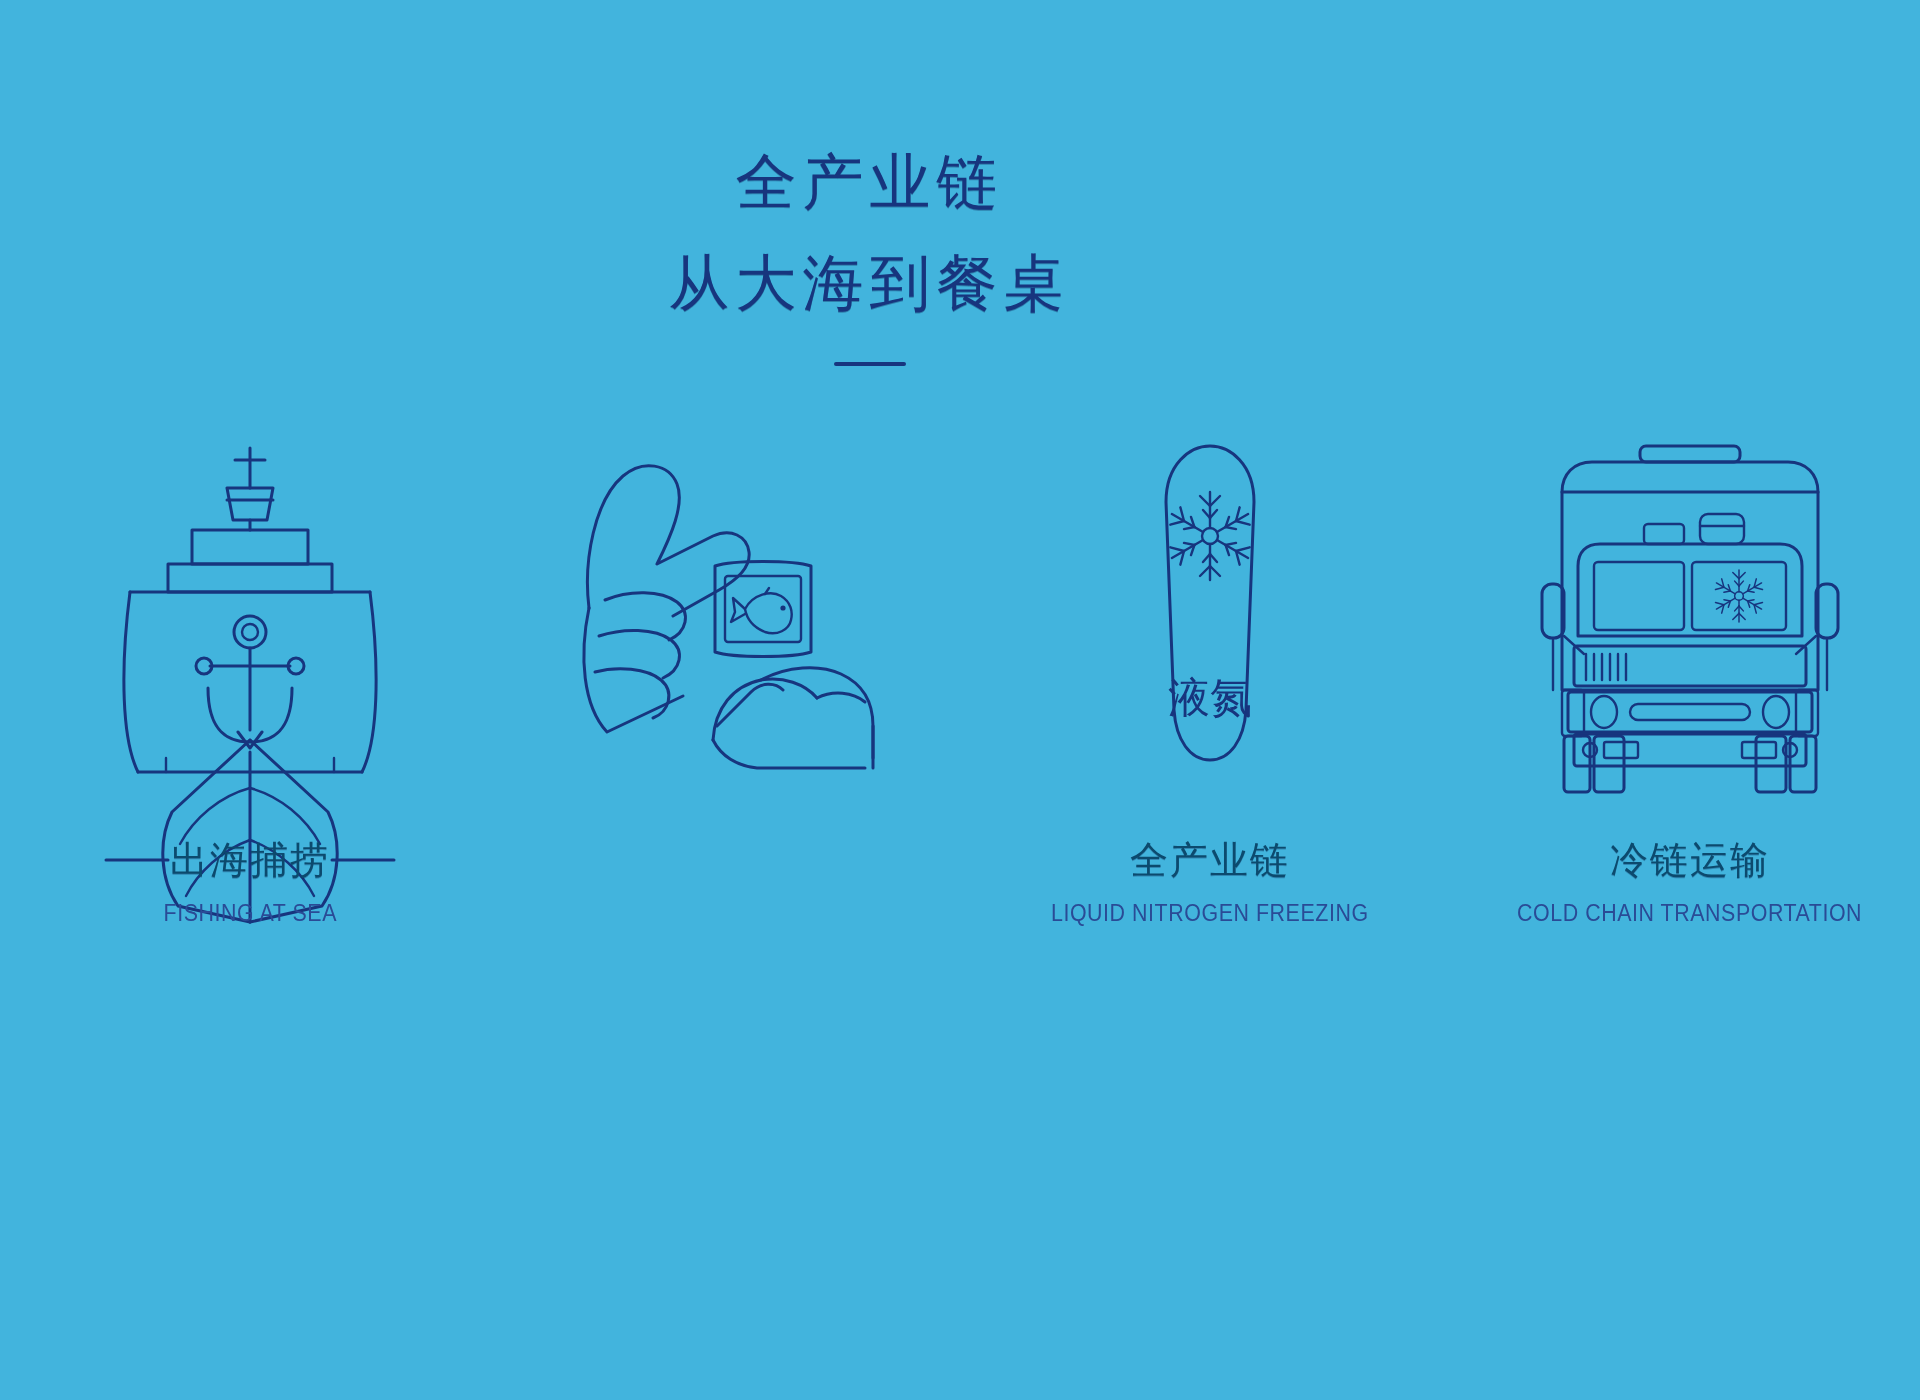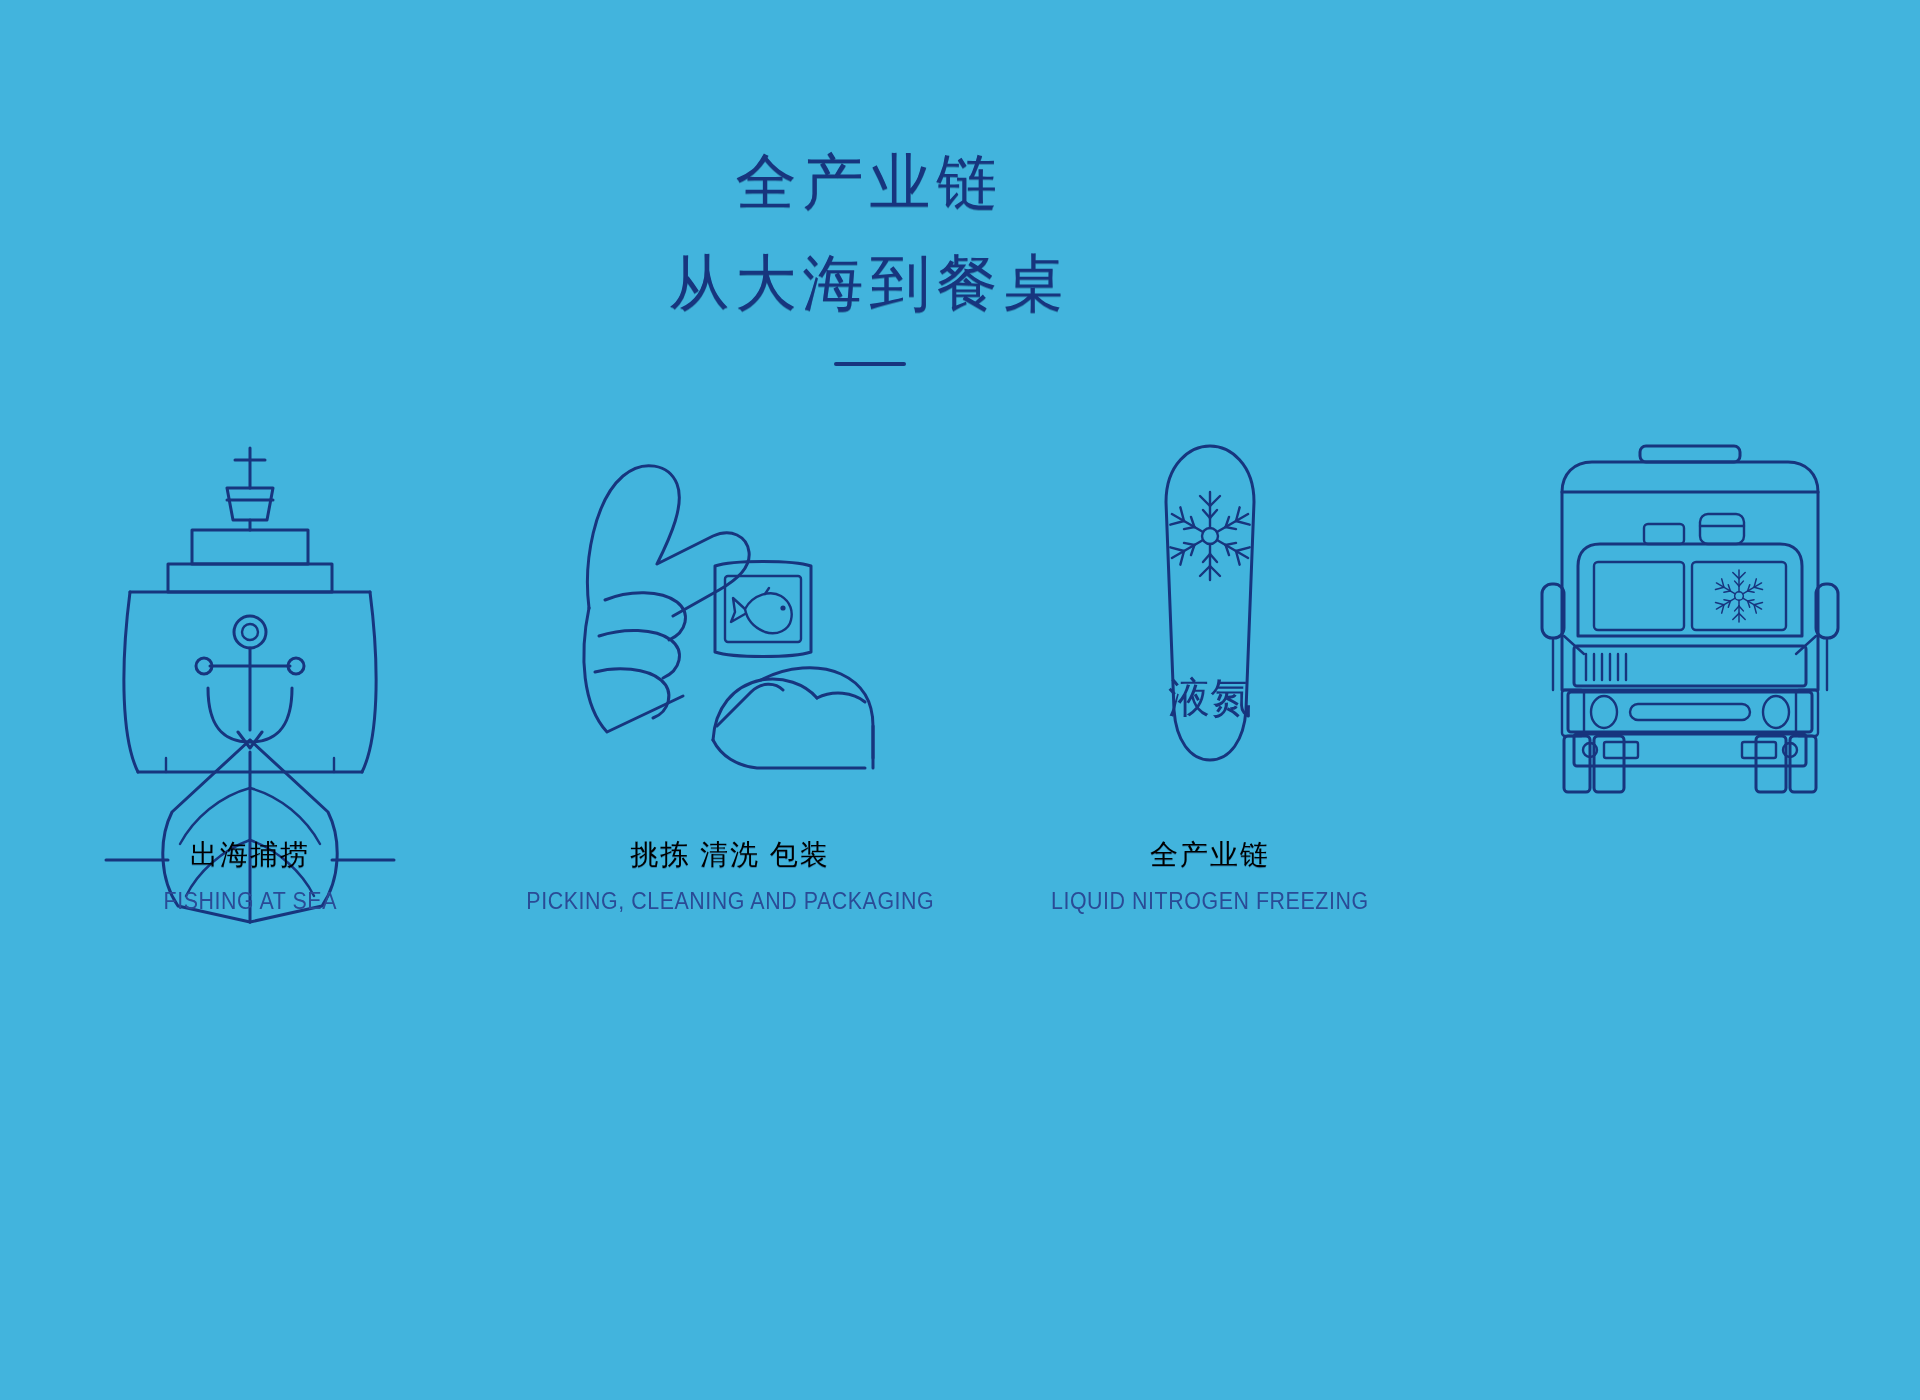--- a/index.html
+++ b/index.html
@@ -78,22 +78,22 @@
   }
   .icon-box svg {
     display: block;
     overflow: visible;
   }
   .label-box {
     margin-top: 68px;
     text-align: center;
   }
   .label-cn {
-    color: #000000;
-    font-size: 28px;
+    color: #0c4a6e;
+    font-size: 38px;
     letter-spacing: 2px;
     line-height: 1.2;
     white-space: nowrap;
     text-shadow: 0 1px 0 rgba(10,30,80,.3);
   }
   .label-en {
     margin-top: 16px;
     color: #2a4b96;
     font-size: 23px;
     letter-spacing: 0.6px;
@@ -200,24 +200,20 @@
 
           <path class="ln" d="M150 126 C168 120 228 120 246 126 L246 212 C228 218 168 218 150 212 Z"></path>
           <rect class="ln ln-thin" x="160" y="136" width="76" height="66" rx="3"></rect>
 
           <path class="ln ln-thin" d="M180 169 C188 154 206 150 216 156 C226 162 228 172 226 180
                                       C224 190 212 196 200 192 C190 188 182 180 180 169 Z"></path>
           <path class="ln ln-thin" d="M180 169 L168 158 L170 172 L166 182 L180 174"></path>
           <path class="ln ln-thin" d="M200 154 L204 148"></path>
           <circle class="fl" cx="218" cy="168" r="2.6"></circle>
         </svg>
-      </div>
-      <div class="label-box">
-        <div class="label-cn">挑拣 清洗 包装</div>
-        <div class="label-en">PICKING, CLEANING AND PACKAGING</div>
       </div>
     </div>
 
     <div class="step">
       <div class="icon-box">
         <svg width="200" height="330" viewBox="0 0 200 330">
 
           <path class="ln" d="M56 62 C56 24 80 6 100 6 C120 6 144 24 144 62
                                L136 270 C134 300 120 320 100 320
                                C80 320 66 300 64 270 Z"></path>
@@ -377,16 +373,20 @@
           <rect class="ln ln-thin" x="64" y="302" width="34" height="16" rx="2"></rect>
           <rect class="ln ln-thin" x="202" y="302" width="34" height="16" rx="2"></rect>
           <circle class="ln ln-thin" cx="250" cy="310" r="7"></circle>
 
           <rect class="ln" x="24" y="296" width="26" height="56" rx="4"></rect>
           <rect class="ln" x="54" y="296" width="30" height="56" rx="4"></rect>
           <rect class="ln" x="216" y="296" width="30" height="56" rx="4"></rect>
           <rect class="ln" x="250" y="296" width="26" height="56" rx="4"></rect>
         </svg>
       </div>
+      <div class="label-box">
+        <div class="label-cn">冷链运输</div>
+        <div class="label-en">COLD CHAIN TRANSPORTATION</div>
+      </div>
     </div>
 
   </div>
 </div>
 
 </body></html>

